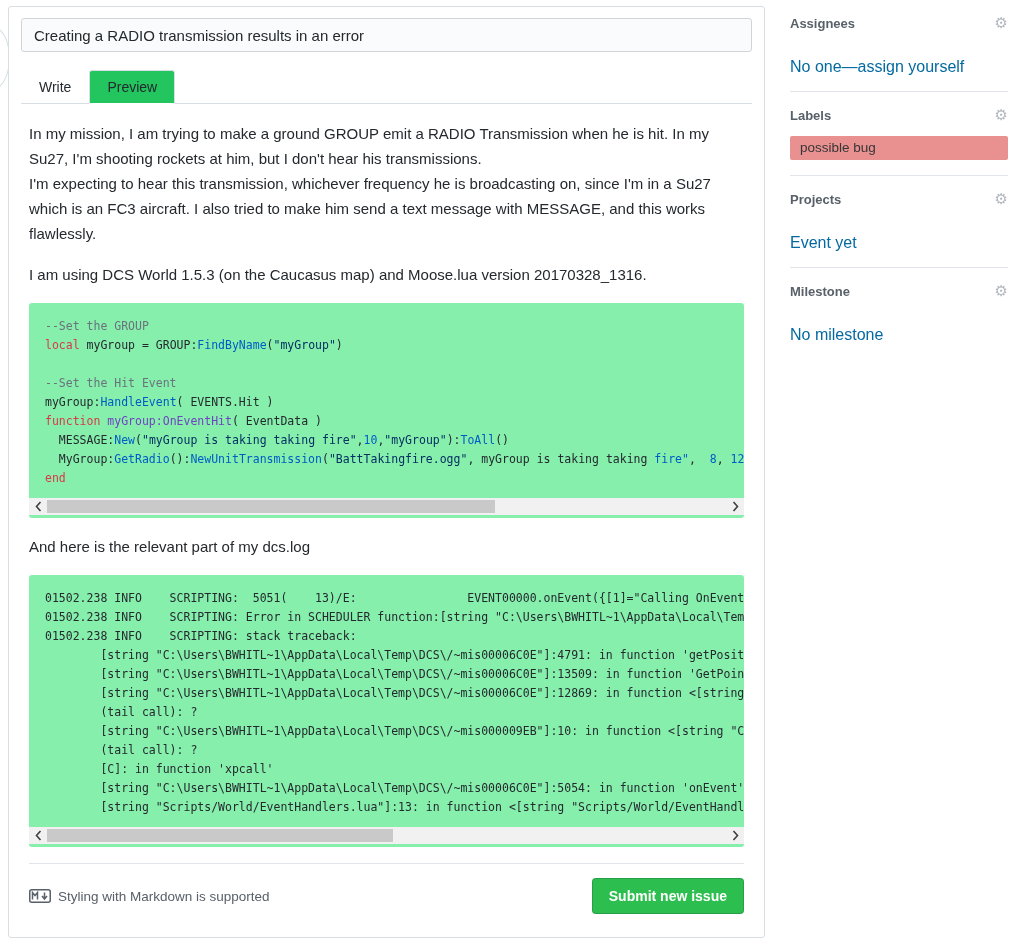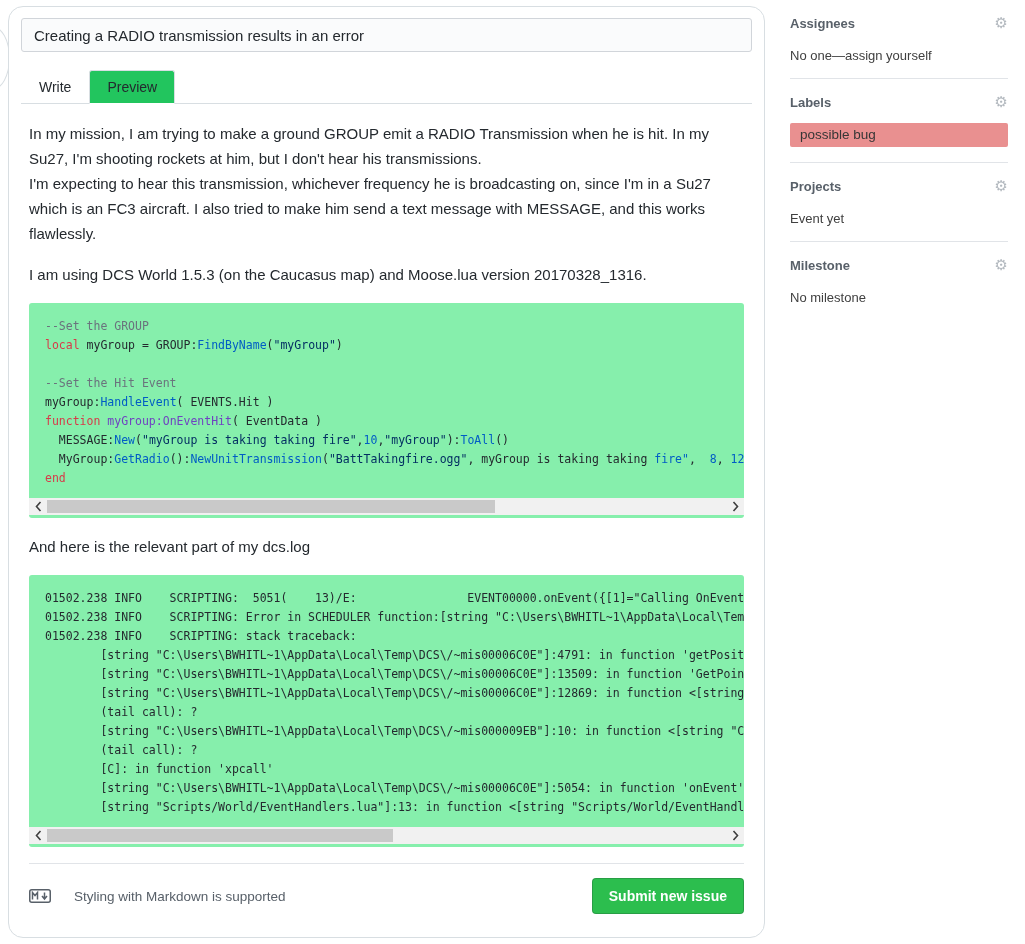--- a/index.html
+++ b/index.html
@@ -1,21 +1,21 @@
 <!DOCTYPE html>
 <html><head>
 <meta charset="utf-8">
 <style>
   html,body{margin:0;padding:0;overflow:hidden;background:#fff;}
   .page{position:relative;width:1025px;height:944px;background:#fff;
         font-family:"Liberation Sans",sans-serif;color:#24292e;}
   .bubble-arc{position:absolute;left:-26px;top:26px;width:34px;height:62px;
         border:1px solid #d8dee2;border-radius:50%;background:#fff;}
   .main-box{position:absolute;left:8px;top:6px;width:757px;height:932px;
-        box-sizing:border-box;border:1px solid #d8dee2;border-radius:15px;
+        box-sizing:border-box;border:1px solid #d8dee2;border-radius:3px;
         background:#fff;padding:11px 12px 0 12px;z-index:1;}
   .title-input{display:block;width:100%;height:34px;box-sizing:border-box;
         background:#fafbfc;border:1px solid #d1d5da;border-radius:3px;
         font-family:"Liberation Sans",sans-serif;font-size:15px;color:#24292e;
         padding:0 12px;outline:none;}
   .tabnav{margin-top:18px;border-bottom:1px solid #d8dee2;display:flex;}
   .tab{padding:8px 17px;font-size:14px;color:#24292e;cursor:pointer;
         border:1px solid transparent;margin-bottom:-1px;border-radius:3px 3px 0 0;}
   .tab.active{background:#22c55e;border-color:#d8dee2;border-bottom-color:#fff;text-align:center;}
   .preview-body{padding:17px 8px 0 8px;}
@@ -28,30 +28,30 @@
   .tk-c{color:#6a737d}.tk-k{color:#d73a49}.tk-f{color:#005cc5}
   .tk-fn{color:#6f42c1}.tk-s{color:#032f62}.tk-n{color:#005cc5}.tk-p{color:#24292e}
   .hscrollbar{display:flex;align-items:stretch;height:17px;margin:10px 0 3px -16px;}
   .sb-arrow{width:18px;display:flex;align-items:center;justify-content:center;
         background:#f1f1f1;cursor:pointer;}
   .sb-track{flex:1;background:#f1f1f1;position:relative;}
   .sb-thumb{position:absolute;top:2px;left:0;height:13px;background:#c9c9c9;cursor:grab;}
   .footer-divider{border-top:1px solid #e1e4e8;margin:6px 8px 0 8px;}
   .form-footer{display:flex;align-items:center;justify-content:space-between;
         padding:14px 8px;}
-  .md-note{display:flex;align-items:center;gap:23px;color:#586069;font-size:13.5px;cursor:pointer;}
+  .md-note{display:flex;align-items:center;gap:7px;color:#586069;font-size:13.5px;cursor:pointer;}
   .submit-btn{background:#2cbe4e;color:#fff;font-weight:bold;font-size:14px;
         font-family:"Liberation Sans",sans-serif;padding:9px 16px;
         border:1px solid rgba(27,31,35,0.2);border-radius:4px;cursor:pointer;}
   .sidebar{position:absolute;left:790px;top:16px;width:218px;font-size:13px;}
   .side-head{display:flex;align-items:center;justify-content:space-between;
         color:#586069;font-weight:600;font-size:13px;}
   .gear{color:#b3b9bf;font-size:15px;font-family:"DejaVu Sans",sans-serif;
         cursor:pointer;line-height:1;}
-  .side-body{color:#404040;font-size:13px;margin-top:17px;}
+  .side-body{color:#0369a1;font-size:16px;margin-top:27px;}
   .side-div{border-bottom:1px solid #e1e4e8;margin:15px 0 16px 0;}
   .label-badge{display:block;margin-top:13px;padding:4px 0 5px 10px;
         font-size:13.5px;border-radius:2px;cursor:pointer;}
   svg{display:block;}
 </style>
 </head>
 <body>
 
 <div class="page">
   <div class="bubble-arc"></div>

